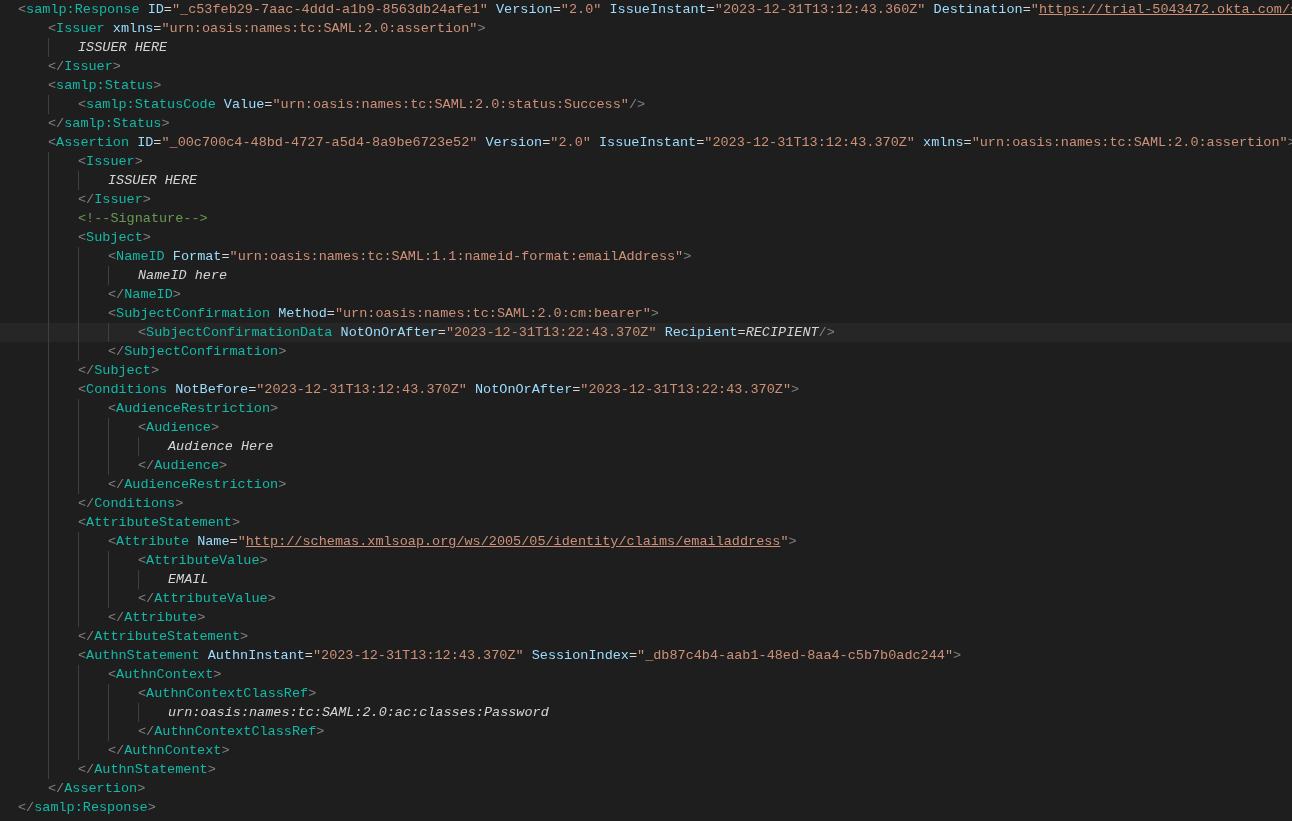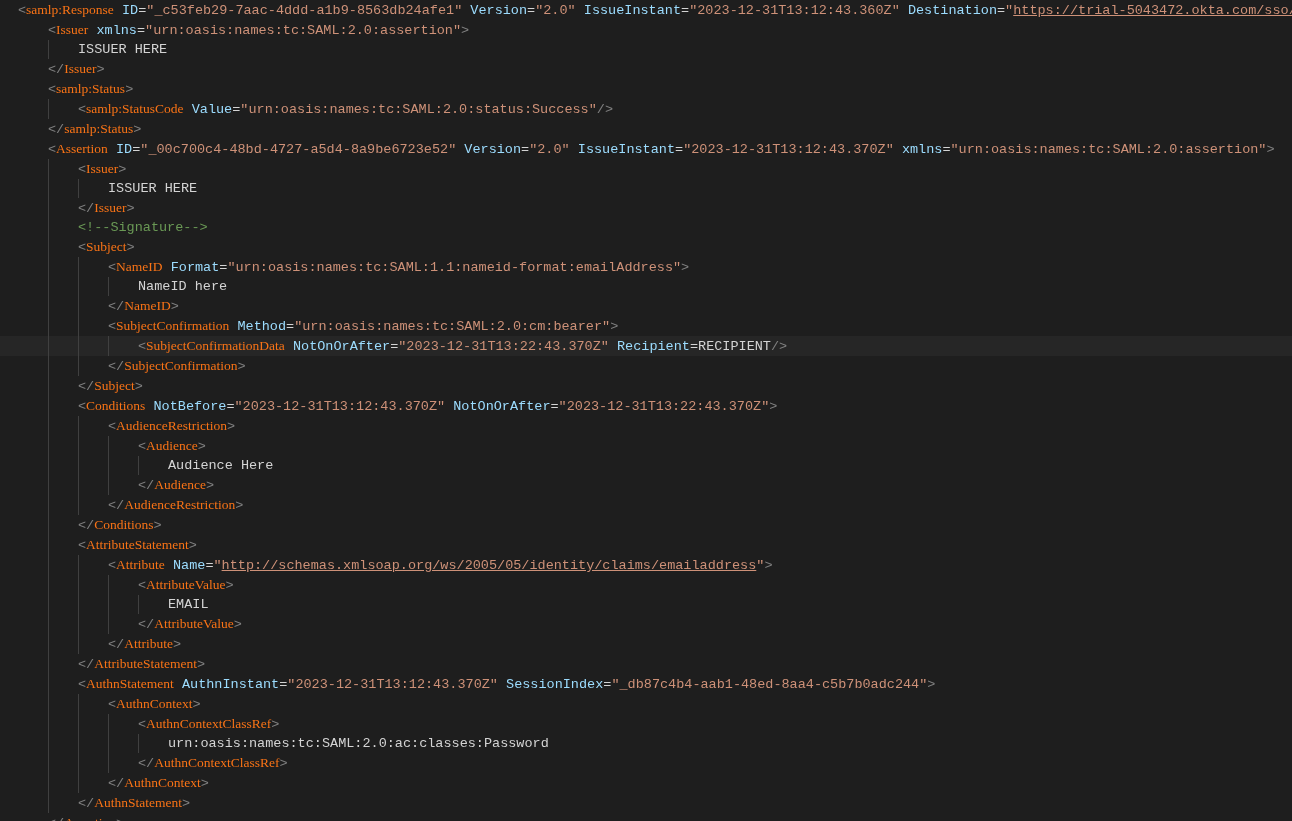--- a/index.html
+++ b/index.html
@@ -38,25 +38,25 @@
     top: 0;
     bottom: 0;
     width: 1px;
     background: #404040;
   }
   .content {
     flex: 1;
     white-space: pre;
   }
   .bracket { color: #808080; }
-  .tag { color: #f97316; font-family: Liberation Serif, serif; }
+  .tag { color: #14b8a6; }
   .attr-name { color: #9cdcfe; }
   .attr-eq { color: #d4d4d4; }
   .string { color: #ce9178; }
   .string-link { color: #ce9178; text-decoration: underline; }
-  .text { color: #d4d4d4; }
+  .text { color: #d4d4d4; font-style: italic; }
   .comment { color: #6a9955; }
   .self-close { color: #808080; }
 </style>
 </head>
 <body>
 
 <div class="editor" id="editor"><div class="line"><div class="gutter"></div><div class="indent-guides" style="width: 10px;"></div><div class="content"><span class="bracket">&lt;</span><span class="tag">samlp:Response</span><span class="text"> </span><span class="attr-name">ID</span><span class="attr-eq">=</span><span class="string">"_c53feb29-7aac-4ddd-a1b9-8563db24afe1"</span><span class="text"> </span><span class="attr-name">Version</span><span class="attr-eq">=</span><span class="string">"2.0"</span><span class="text"> </span><span class="attr-name">IssueInstant</span><span class="attr-eq">=</span><span class="string">"2023-12-31T13:12:43.360Z"</span><span class="text"> </span><span class="attr-name">Destination</span><span class="attr-eq">=</span><span class="string">"</span><span class="string-link">https://trial-5043472.okta.com/sso/saml2</span></div></div><div class="line"><div class="gutter"></div><div class="indent-guides" style="width: 40px;"></div><div class="content"><span class="bracket">&lt;</span><span class="tag">Issuer</span><span class="text"> </span><span class="attr-name">xmlns</span><span class="attr-eq">=</span><span class="string">"urn:oasis:names:tc:SAML:2.0:assertion"</span><span class="bracket">&gt;</span></div></div><div class="line"><div class="gutter"></div><div class="indent-guides" style="width: 70px;"><div class="guide" style="left: 40px;"></div></div><div class="content"><span class="text">ISSUER HERE</span></div></div><div class="line"><div class="gutter"></div><div class="indent-guides" style="width: 40px;"></div><div class="content"><span class="bracket">&lt;/</span><span class="tag">Issuer</span><span class="bracket">&gt;</span></div></div><div class="line"><div class="gutter"></div><div class="indent-guides" style="width: 40px;"></div><div class="content"><span class="bracket">&lt;</span><span class="tag">samlp:Status</span><span class="bracket">&gt;</span></div></div><div class="line"><div class="gutter"></div><div class="indent-guides" style="width: 70px;"><div class="guide" style="left: 40px;"></div></div><div class="content"><span class="bracket">&lt;</span><span class="tag">samlp:StatusCode</span><span class="text"> </span><span class="attr-name">Value</span><span class="attr-eq">=</span><span class="string">"urn:oasis:names:tc:SAML:2.0:status:Success"</span><span class="self-close">/&gt;</span></div></div><div class="line"><div class="gutter"></div><div class="indent-guides" style="width: 40px;"></div><div class="content"><span class="bracket">&lt;/</span><span class="tag">samlp:Status</span><span class="bracket">&gt;</span></div></div><div class="line"><div class="gutter"></div><div class="indent-guides" style="width: 40px;"></div><div class="content"><span class="bracket">&lt;</span><span class="tag">Assertion</span><span class="text"> </span><span class="attr-name">ID</span><span class="attr-eq">=</span><span class="string">"_00c700c4-48bd-4727-a5d4-8a9be6723e52"</span><span class="text"> </span><span class="attr-name">Version</span><span class="attr-eq">=</span><span class="string">"2.0"</span><span class="text"> </span><span class="attr-name">IssueInstant</span><span class="attr-eq">=</span><span class="string">"2023-12-31T13:12:43.370Z"</span><span class="text"> </span><span class="attr-name">xmlns</span><span class="attr-eq">=</span><span class="string">"urn:oasis:names:tc:SAML:2.0:assertion"</span><span class="bracket">&gt;</span></div></div><div class="line"><div class="gutter"></div><div class="indent-guides" style="width: 70px;"><div class="guide" style="left: 40px;"></div></div><div class="content"><span class="bracket">&lt;</span><span class="tag">Issuer</span><span class="bracket">&gt;</span></div></div><div class="line"><div class="gutter"></div><div class="indent-guides" style="width: 100px;"><div class="guide" style="left: 40px;"></div><div class="guide" style="left: 70px;"></div></div><div class="content"><span class="text">ISSUER HERE</span></div></div><div class="line"><div class="gutter"></div><div class="indent-guides" style="width: 70px;"><div class="guide" style="left: 40px;"></div></div><div class="content"><span class="bracket">&lt;/</span><span class="tag">Issuer</span><span class="bracket">&gt;</span></div></div><div class="line"><div class="gutter"></div><div class="indent-guides" style="width: 70px;"><div class="guide" style="left: 40px;"></div></div><div class="content"><span class="comment">&lt;!--Signature--&gt;</span></div></div><div class="line"><div class="gutter"></div><div class="indent-guides" style="width: 70px;"><div class="guide" style="left: 40px;"></div></div><div class="content"><span class="bracket">&lt;</span><span class="tag">Subject</span><span class="bracket">&gt;</span></div></div><div class="line"><div class="gutter"></div><div class="indent-guides" style="width: 100px;"><div class="guide" style="left: 40px;"></div><div class="guide" style="left: 70px;"></div></div><div class="content"><span class="bracket">&lt;</span><span class="tag">NameID</span><span class="text"> </span><span class="attr-name">Format</span><span class="attr-eq">=</span><span class="string">"urn:oasis:names:tc:SAML:1.1:nameid-format:emailAddress"</span><span class="bracket">&gt;</span></div></div><div class="line"><div class="gutter"></div><div class="indent-guides" style="width: 130px;"><div class="guide" style="left: 40px;"></div><div class="guide" style="left: 70px;"></div><div class="guide" style="left: 100px;"></div></div><div class="content"><span class="text">NameID here</span></div></div><div class="line"><div class="gutter"></div><div class="indent-guides" style="width: 100px;"><div class="guide" style="left: 40px;"></div><div class="guide" style="left: 70px;"></div></div><div class="content"><span class="bracket">&lt;/</span><span class="tag">NameID</span><span class="bracket">&gt;</span></div></div><div class="line"><div class="gutter"></div><div class="indent-guides" style="width: 100px;"><div class="guide" style="left: 40px;"></div><div class="guide" style="left: 70px;"></div></div><div class="content"><span class="bracket">&lt;</span><span class="tag">SubjectConfirmation</span><span class="text"> </span><span class="attr-name">Method</span><span class="attr-eq">=</span><span class="string">"urn:oasis:names:tc:SAML:2.0:cm:bearer"</span><span class="bracket">&gt;</span></div></div><div class="line highlighted"><div class="gutter"></div><div class="indent-guides" style="width: 130px;"><div class="guide" style="left: 40px;"></div><div class="guide" style="left: 70px;"></div><div class="guide" style="left: 100px;"></div></div><div class="content"><span class="bracket">&lt;</span><span class="tag">SubjectConfirmationData</span><span class="text"> </span><span class="attr-name">NotOnOrAfter</span><span class="attr-eq">=</span><span class="string">"2023-12-31T13:22:43.370Z"</span><span class="text"> </span><span class="attr-name">Recipient</span><span class="attr-eq">=</span><span class="text">RECIPIENT</span><span class="self-close">/&gt;</span></div></div><div class="line"><div class="gutter"></div><div class="indent-guides" style="width: 100px;"><div class="guide" style="left: 40px;"></div><div class="guide" style="left: 70px;"></div></div><div class="content"><span class="bracket">&lt;/</span><span class="tag">SubjectConfirmation</span><span class="bracket">&gt;</span></div></div><div class="line"><div class="gutter"></div><div class="indent-guides" style="width: 70px;"><div class="guide" style="left: 40px;"></div></div><div class="content"><span class="bracket">&lt;/</span><span class="tag">Subject</span><span class="bracket">&gt;</span></div></div><div class="line"><div class="gutter"></div><div class="indent-guides" style="width: 70px;"><div class="guide" style="left: 40px;"></div></div><div class="content"><span class="bracket">&lt;</span><span class="tag">Conditions</span><span class="text"> </span><span class="attr-name">NotBefore</span><span class="attr-eq">=</span><span class="string">"2023-12-31T13:12:43.370Z"</span><span class="text"> </span><span class="attr-name">NotOnOrAfter</span><span class="attr-eq">=</span><span class="string">"2023-12-31T13:22:43.370Z"</span><span class="bracket">&gt;</span></div></div><div class="line"><div class="gutter"></div><div class="indent-guides" style="width: 100px;"><div class="guide" style="left: 40px;"></div><div class="guide" style="left: 70px;"></div></div><div class="content"><span class="bracket">&lt;</span><span class="tag">AudienceRestriction</span><span class="bracket">&gt;</span></div></div><div class="line"><div class="gutter"></div><div class="indent-guides" style="width: 130px;"><div class="guide" style="left: 40px;"></div><div class="guide" style="left: 70px;"></div><div class="guide" style="left: 100px;"></div></div><div class="content"><span class="bracket">&lt;</span><span class="tag">Audience</span><span class="bracket">&gt;</span></div></div><div class="line"><div class="gutter"></div><div class="indent-guides" style="width: 160px;"><div class="guide" style="left: 40px;"></div><div class="guide" style="left: 70px;"></div><div class="guide" style="left: 100px;"></div><div class="guide" style="left: 130px;"></div></div><div class="content"><span class="text">Audience Here</span></div></div><div class="line"><div class="gutter"></div><div class="indent-guides" style="width: 130px;"><div class="guide" style="left: 40px;"></div><div class="guide" style="left: 70px;"></div><div class="guide" style="left: 100px;"></div></div><div class="content"><span class="bracket">&lt;/</span><span class="tag">Audience</span><span class="bracket">&gt;</span></div></div><div class="line"><div class="gutter"></div><div class="indent-guides" style="width: 100px;"><div class="guide" style="left: 40px;"></div><div class="guide" style="left: 70px;"></div></div><div class="content"><span class="bracket">&lt;/</span><span class="tag">AudienceRestriction</span><span class="bracket">&gt;</span></div></div><div class="line"><div class="gutter"></div><div class="indent-guides" style="width: 70px;"><div class="guide" style="left: 40px;"></div></div><div class="content"><span class="bracket">&lt;/</span><span class="tag">Conditions</span><span class="bracket">&gt;</span></div></div><div class="line"><div class="gutter"></div><div class="indent-guides" style="width: 70px;"><div class="guide" style="left: 40px;"></div></div><div class="content"><span class="bracket">&lt;</span><span class="tag">AttributeStatement</span><span class="bracket">&gt;</span></div></div><div class="line"><div class="gutter"></div><div class="indent-guides" style="width: 100px;"><div class="guide" style="left: 40px;"></div><div class="guide" style="left: 70px;"></div></div><div class="content"><span class="bracket">&lt;</span><span class="tag">Attribute</span><span class="text"> </span><span class="attr-name">Name</span><span class="attr-eq">=</span><span class="string">"</span><span class="string-link">http://schemas.xmlsoap.org/ws/2005/05/identity/claims/emailaddress</span><span class="string">"</span><span class="bracket">&gt;</span></div></div><div class="line"><div class="gutter"></div><div class="indent-guides" style="width: 130px;"><div class="guide" style="left: 40px;"></div><div class="guide" style="left: 70px;"></div><div class="guide" style="left: 100px;"></div></div><div class="content"><span class="bracket">&lt;</span><span class="tag">AttributeValue</span><span class="bracket">&gt;</span></div></div><div class="line"><div class="gutter"></div><div class="indent-guides" style="width: 160px;"><div class="guide" style="left: 40px;"></div><div class="guide" style="left: 70px;"></div><div class="guide" style="left: 100px;"></div><div class="guide" style="left: 130px;"></div></div><div class="content"><span class="text">EMAIL</span></div></div><div class="line"><div class="gutter"></div><div class="indent-guides" style="width: 130px;"><div class="guide" style="left: 40px;"></div><div class="guide" style="left: 70px;"></div><div class="guide" style="left: 100px;"></div></div><div class="content"><span class="bracket">&lt;/</span><span class="tag">AttributeValue</span><span class="bracket">&gt;</span></div></div><div class="line"><div class="gutter"></div><div class="indent-guides" style="width: 100px;"><div class="guide" style="left: 40px;"></div><div class="guide" style="left: 70px;"></div></div><div class="content"><span class="bracket">&lt;/</span><span class="tag">Attribute</span><span class="bracket">&gt;</span></div></div><div class="line"><div class="gutter"></div><div class="indent-guides" style="width: 70px;"><div class="guide" style="left: 40px;"></div></div><div class="content"><span class="bracket">&lt;/</span><span class="tag">AttributeStatement</span><span class="bracket">&gt;</span></div></div><div class="line"><div class="gutter"></div><div class="indent-guides" style="width: 70px;"><div class="guide" style="left: 40px;"></div></div><div class="content"><span class="bracket">&lt;</span><span class="tag">AuthnStatement</span><span class="text"> </span><span class="attr-name">AuthnInstant</span><span class="attr-eq">=</span><span class="string">"2023-12-31T13:12:43.370Z"</span><span class="text"> </span><span class="attr-name">SessionIndex</span><span class="attr-eq">=</span><span class="string">"_db87c4b4-aab1-48ed-8aa4-c5b7b0adc244"</span><span class="bracket">&gt;</span></div></div><div class="line"><div class="gutter"></div><div class="indent-guides" style="width: 100px;"><div class="guide" style="left: 40px;"></div><div class="guide" style="left: 70px;"></div></div><div class="content"><span class="bracket">&lt;</span><span class="tag">AuthnContext</span><span class="bracket">&gt;</span></div></div><div class="line"><div class="gutter"></div><div class="indent-guides" style="width: 130px;"><div class="guide" style="left: 40px;"></div><div class="guide" style="left: 70px;"></div><div class="guide" style="left: 100px;"></div></div><div class="content"><span class="bracket">&lt;</span><span class="tag">AuthnContextClassRef</span><span class="bracket">&gt;</span></div></div><div class="line"><div class="gutter"></div><div class="indent-guides" style="width: 160px;"><div class="guide" style="left: 40px;"></div><div class="guide" style="left: 70px;"></div><div class="guide" style="left: 100px;"></div><div class="guide" style="left: 130px;"></div></div><div class="content"><span class="text">urn:oasis:names:tc:SAML:2.0:ac:classes:Password</span></div></div><div class="line"><div class="gutter"></div><div class="indent-guides" style="width: 130px;"><div class="guide" style="left: 40px;"></div><div class="guide" style="left: 70px;"></div><div class="guide" style="left: 100px;"></div></div><div class="content"><span class="bracket">&lt;/</span><span class="tag">AuthnContextClassRef</span><span class="bracket">&gt;</span></div></div><div class="line"><div class="gutter"></div><div class="indent-guides" style="width: 100px;"><div class="guide" style="left: 40px;"></div><div class="guide" style="left: 70px;"></div></div><div class="content"><span class="bracket">&lt;/</span><span class="tag">AuthnContext</span><span class="bracket">&gt;</span></div></div><div class="line"><div class="gutter"></div><div class="indent-guides" style="width: 70px;"><div class="guide" style="left: 40px;"></div></div><div class="content"><span class="bracket">&lt;/</span><span class="tag">AuthnStatement</span><span class="bracket">&gt;</span></div></div><div class="line"><div class="gutter"></div><div class="indent-guides" style="width: 40px;"></div><div class="content"><span class="bracket">&lt;/</span><span class="tag">Assertion</span><span class="bracket">&gt;</span></div></div><div class="line"><div class="gutter"></div><div class="indent-guides" style="width: 10px;"></div><div class="content"><span class="bracket">&lt;/</span><span class="tag">samlp:Response</span><span class="bracket">&gt;</span></div></div></div>
 
 </body></html>

